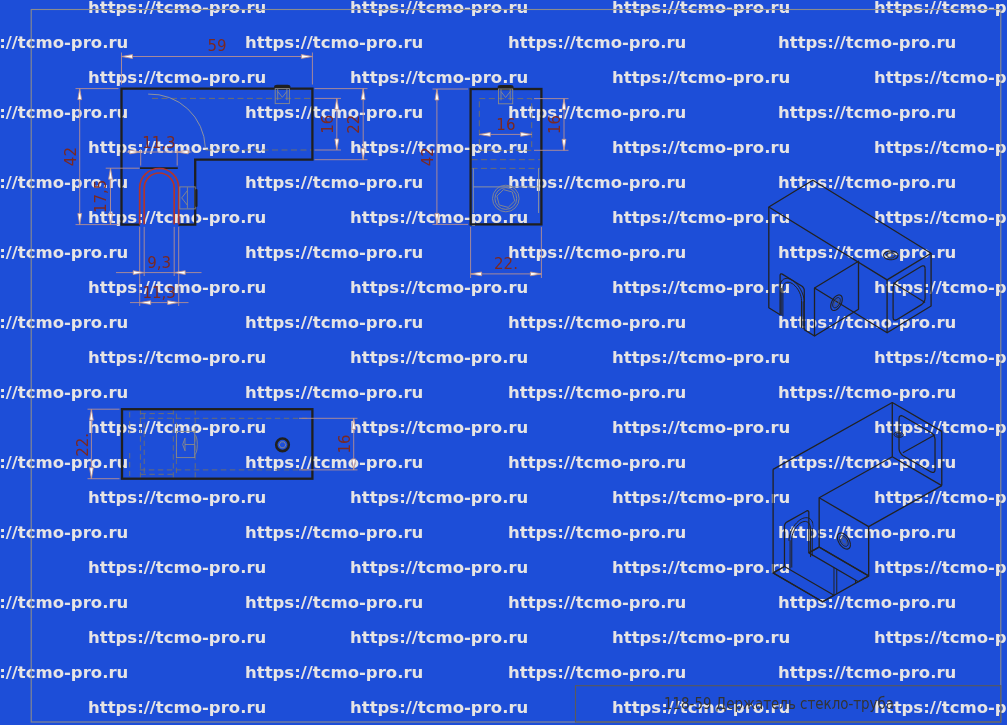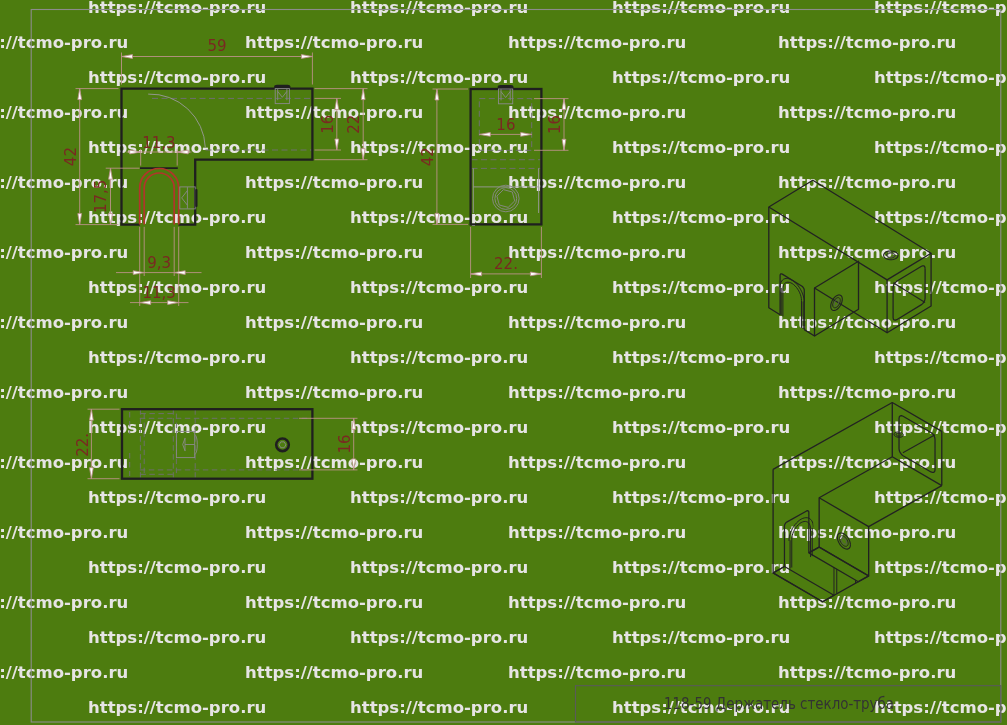--- a/index.html
+++ b/index.html
@@ -1,16 +1,16 @@
 <!DOCTYPE html>
 <html><head>
 <meta charset="utf-8">
 <style>
   html,body{margin:0;padding:0;background:#ffffff;}
-  #stage{position:relative;width:1007px;height:725px;overflow:hidden;background:#4d7c0f;
+  #stage{position:relative;width:1007px;height:725px;overflow:hidden;background:#1d4ed8;
          font-family:"DejaVu Sans","Liberation Sans",sans-serif;}
   #wm{position:absolute;left:0;top:0;width:1007px;height:725px;}
   #wm span{position:absolute;font-weight:bold;font-size:16.5px;letter-spacing:0px;white-space:nowrap;}
   svg{position:absolute;left:0;top:0;}
   text{font-family:"DejaVu Sans","Liberation Sans",sans-serif;}
   .dimtxt{font-size:15px;}
 </style>
 </head>
 <body>
 

